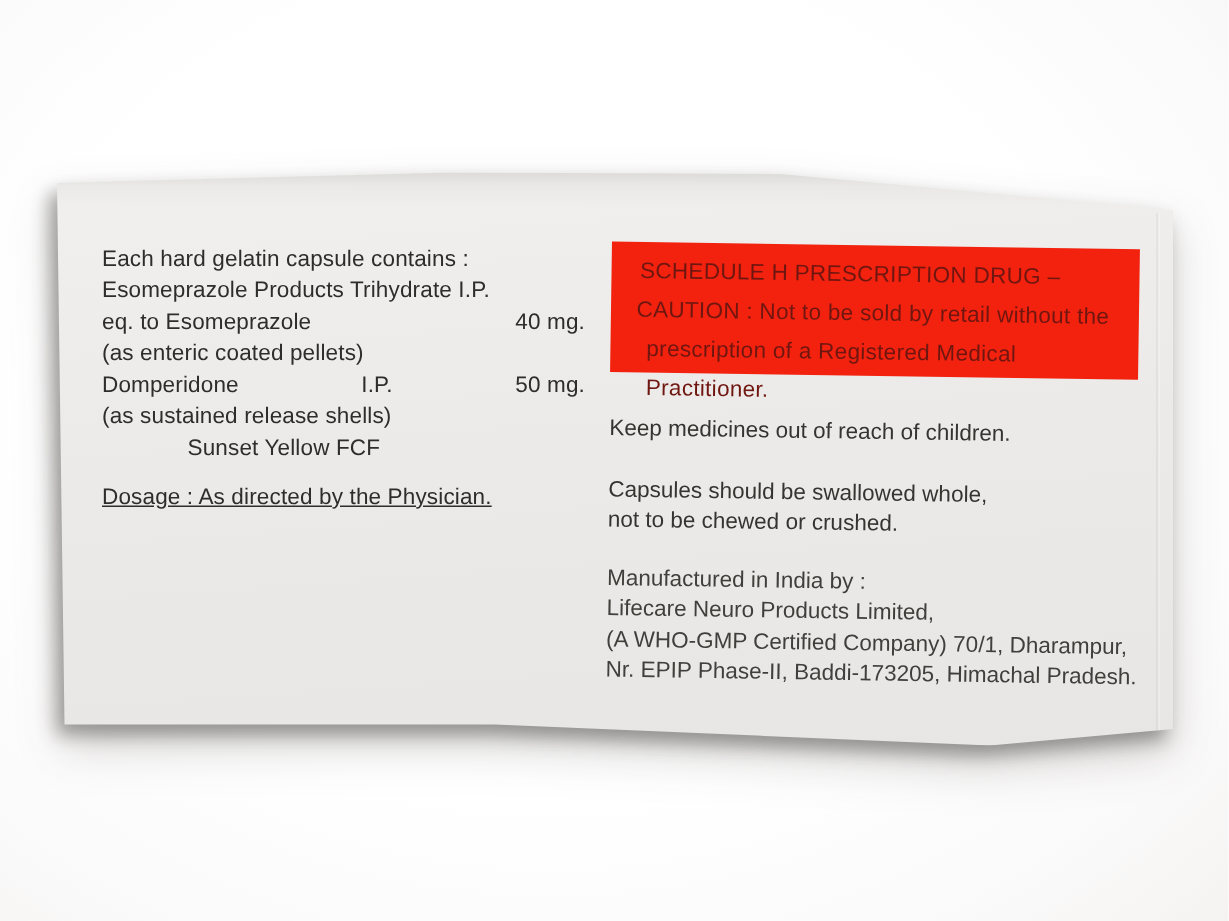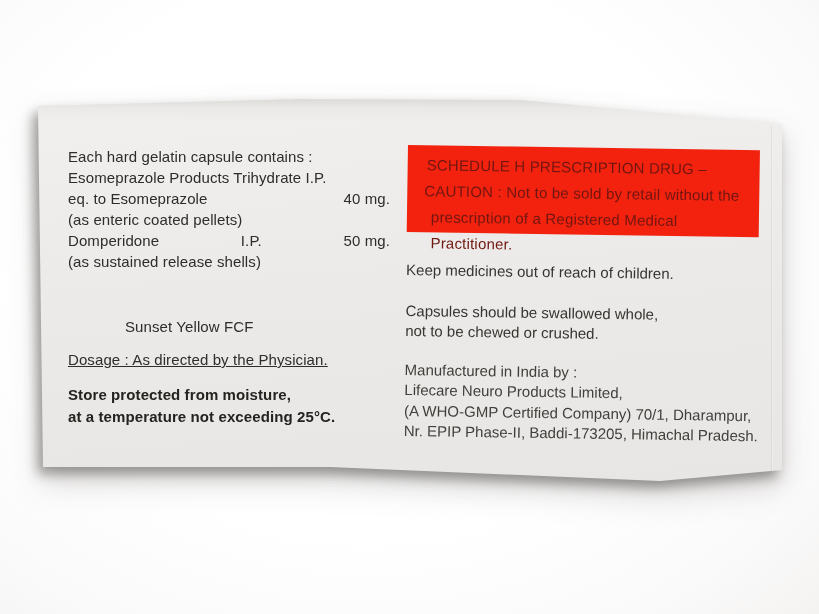--- a/index.html
+++ b/index.html
@@ -14,21 +14,21 @@
   .photo {
     position: relative;
     width: 819px;
     height: 614px;
     background: radial-gradient(ellipse at 45% 42%, #ffffff 55%, #fbfafa 82%, #f4f3f2 100%);
   }
   
   .card-wrap {
     position: absolute;
     left: 36px;
-    top: 96px;
+    top: 112px;
     width: 752px;
     height: 392px;
     filter: drop-shadow(-5px 7px 6px rgba(48, 44, 40, 0.42))
             drop-shadow(1px 12px 14px rgba(48, 44, 40, 0.20));
   }
   .card {
     position: relative;
     width: 100%;
     height: 100%;
     background: linear-gradient(176deg, #f1f0ee 0%, #ebeae8 48%, #e7e6e4 100%);
@@ -57,21 +57,21 @@
     position: absolute;
     left: 32px;
     top: 50px;
     width: 322px;
     font-size: 15px;
     line-height: 21px;
     color: #2e2d2b;
     letter-spacing: 0.1px;
   }
   .row { display: flex; justify-content: space-between; align-items: center; }
-  .indent { padding-left: 57px; margin-top: 44px; }
+  .indent { padding-left: 57px; }
   .dosage { margin-top: 12px; text-decoration: underline; }
   .storage {
     margin-top: 14px;
     font-weight: bold;
     color: #242320;
     line-height: 21.5px;
   }
 
   
   .col-right {
@@ -118,24 +118,20 @@
         </div>
         <div>(as enteric coated pellets)</div>
         <div class="row">
           <span>Domperidone</span>
           <span>I.P.</span>
           <span>50 mg.</span>
         </div>
         <div>(as sustained release shells)</div>
         <div class="indent">Sunset Yellow FCF</div>
         <div class="dosage">Dosage : As directed by the Physician.</div>
-        <div class="storage">
-          <div>Store protected from moisture,</div>
-          <div>at a temperature not exceeding 25°C.</div>
-        </div>
       </div>
 
       <div class="col-right">
         <div class="schedule-box" style="background: rgb(242, 34, 15); color: rgb(112, 22, 16);">
           <div class="l1">SCHEDULE H PRESCRIPTION DRUG –</div>
           <div class="l2">CAUTION : Not to be sold by retail without the</div>
           <div class="l3">prescription of a Registered Medical Practitioner.</div>
         </div>
         <div class="keep">Keep medicines out of reach of children.</div>
         <div class="swallow">

